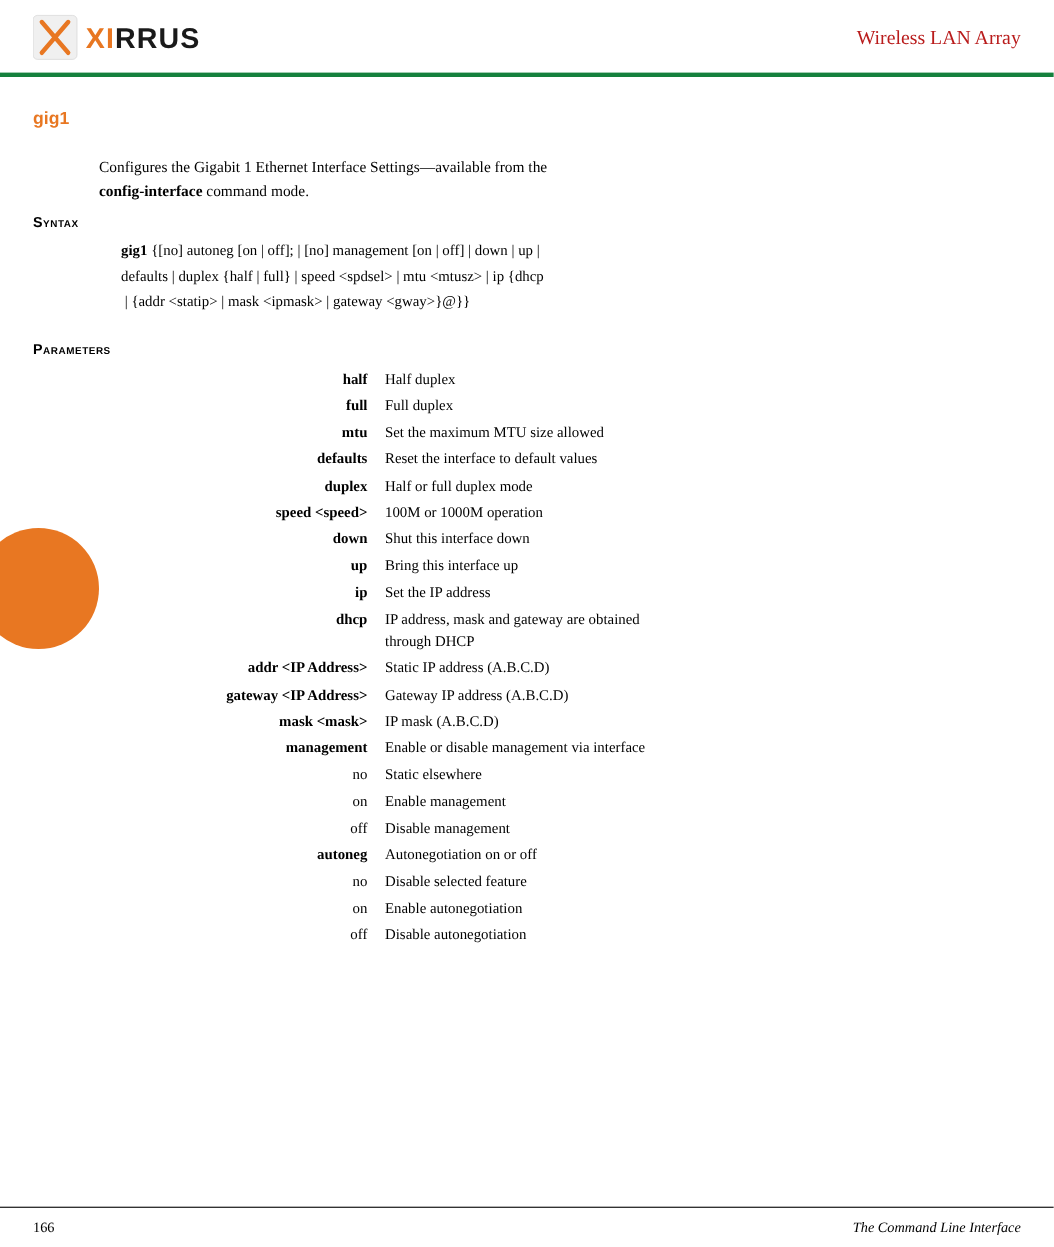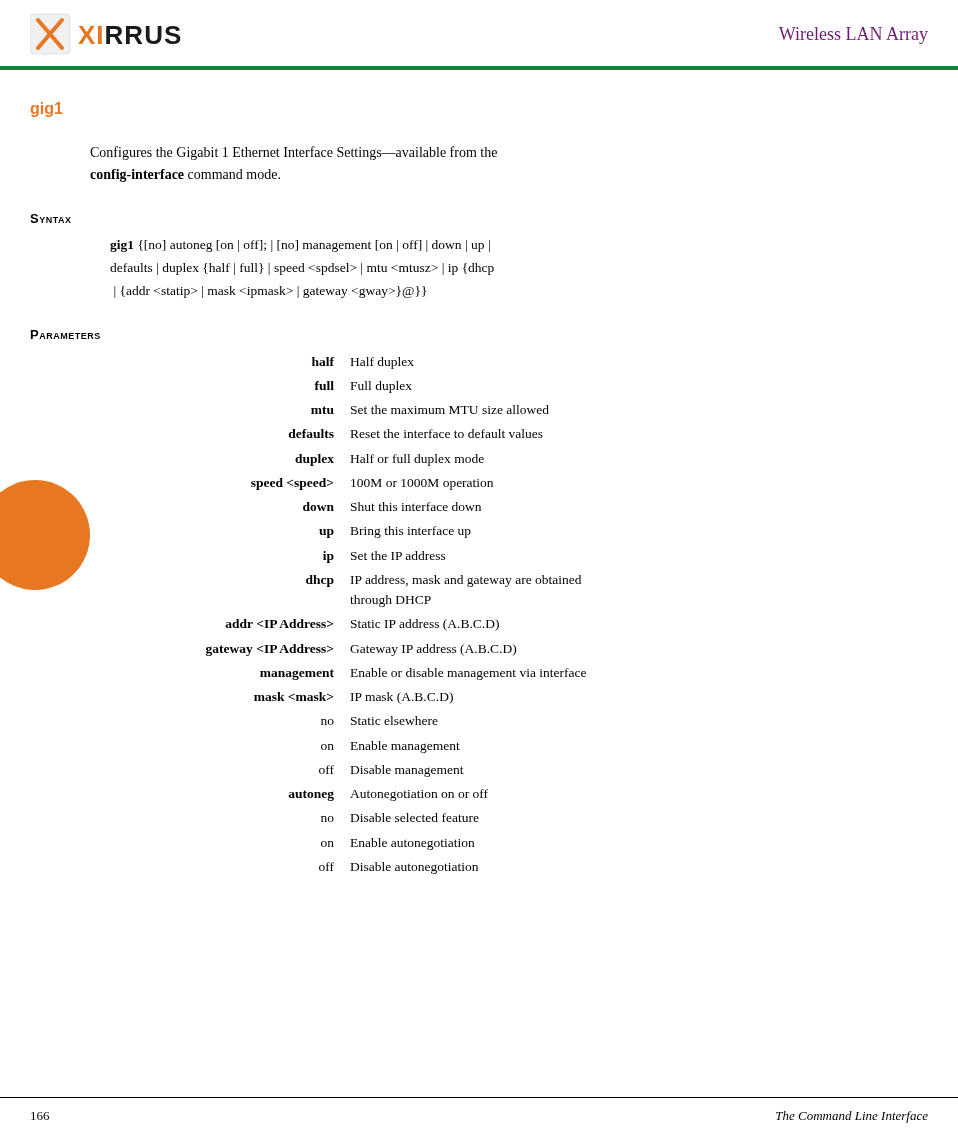--- a/index.html
+++ b/index.html
@@ -25,21 +25,21 @@
 
     .logo-container {
       display: flex;
       align-items: center;
     }
 
     .header-title {
       font-size: 18px;
       font-weight: normal;
       font-family: Georgia, serif;
-      color: #701a75;
+      color: #b91c1c;
     }
 
     
     .content {
       padding: 30px 30px 80px 30px;
     }
 
     
     .page-heading {
       font-size: 16px;
@@ -56,21 +56,21 @@
       font-weight: bold;
       font-family: Arial, sans-serif;
       color: #000;
       margin-bottom: 8px;
       letter-spacing: 0.5px;
     }
 
     
     .description-section {
       margin-left: 60px;
-      margin-bottom: 24px;
+      margin-bottom: 7px;
     }
 
     .description-text {
       font-size: 14px;
       line-height: 1.6;
       font-family: Georgia, serif;
     }
 
     .bold-text {
       font-weight: bold;
@@ -276,27 +276,27 @@
           <div class="param-name">addr &lt;IP Address&gt;</div>
           <div class="param-desc">Static IP address (A.B.C.D)</div>
         </div>
 
         <div class="param-row">
           <div class="param-name">gateway &lt;IP Address&gt;</div>
           <div class="param-desc">Gateway IP address (A.B.C.D)</div>
         </div>
 
         <div class="param-row">
+          <div class="param-name">mask &lt;mask&gt;</div>
+          <div class="param-desc">IP mask (A.B.C.D)</div>
+        </div>
+
+        <div class="param-row">
           <div class="param-name">management</div>
           <div class="param-desc">Enable or disable management via interface</div>
-        </div>
-
-        <div class="param-row">
-          <div class="param-name">mask &lt;mask&gt;</div>
-          <div class="param-desc">IP mask (A.B.C.D)</div>
         </div>
 
         <div class="param-row">
           <div class="param-name-italic">no</div>
           <div class="param-desc">Static elsewhere</div>
         </div>
 
         <div class="param-row">
           <div class="param-name-italic">on</div>
           <div class="param-desc">Enable management</div>

